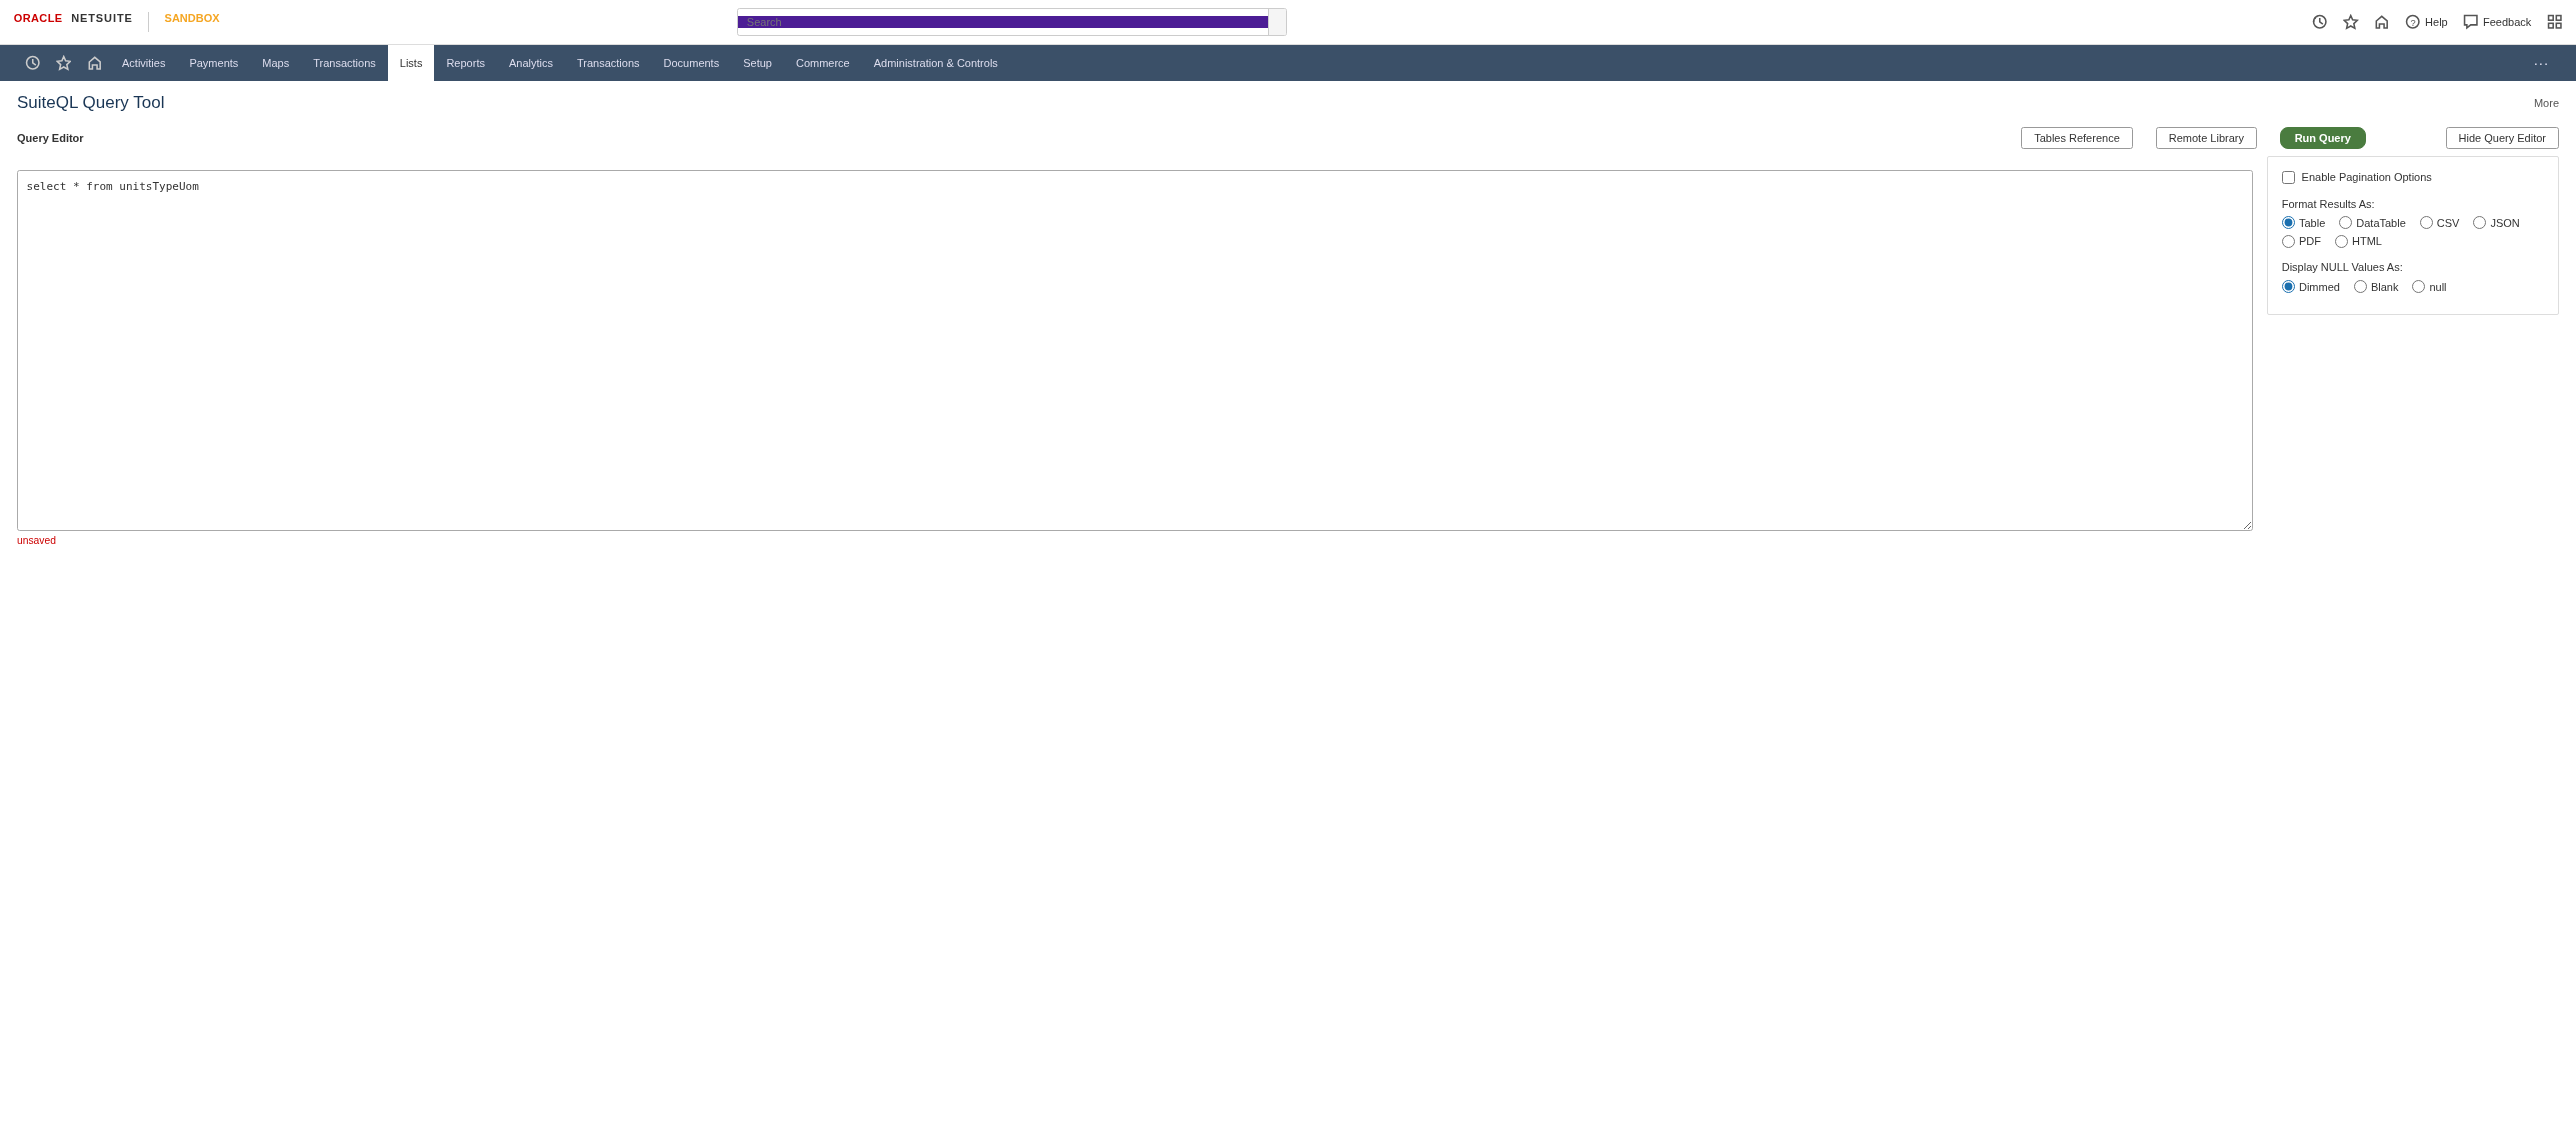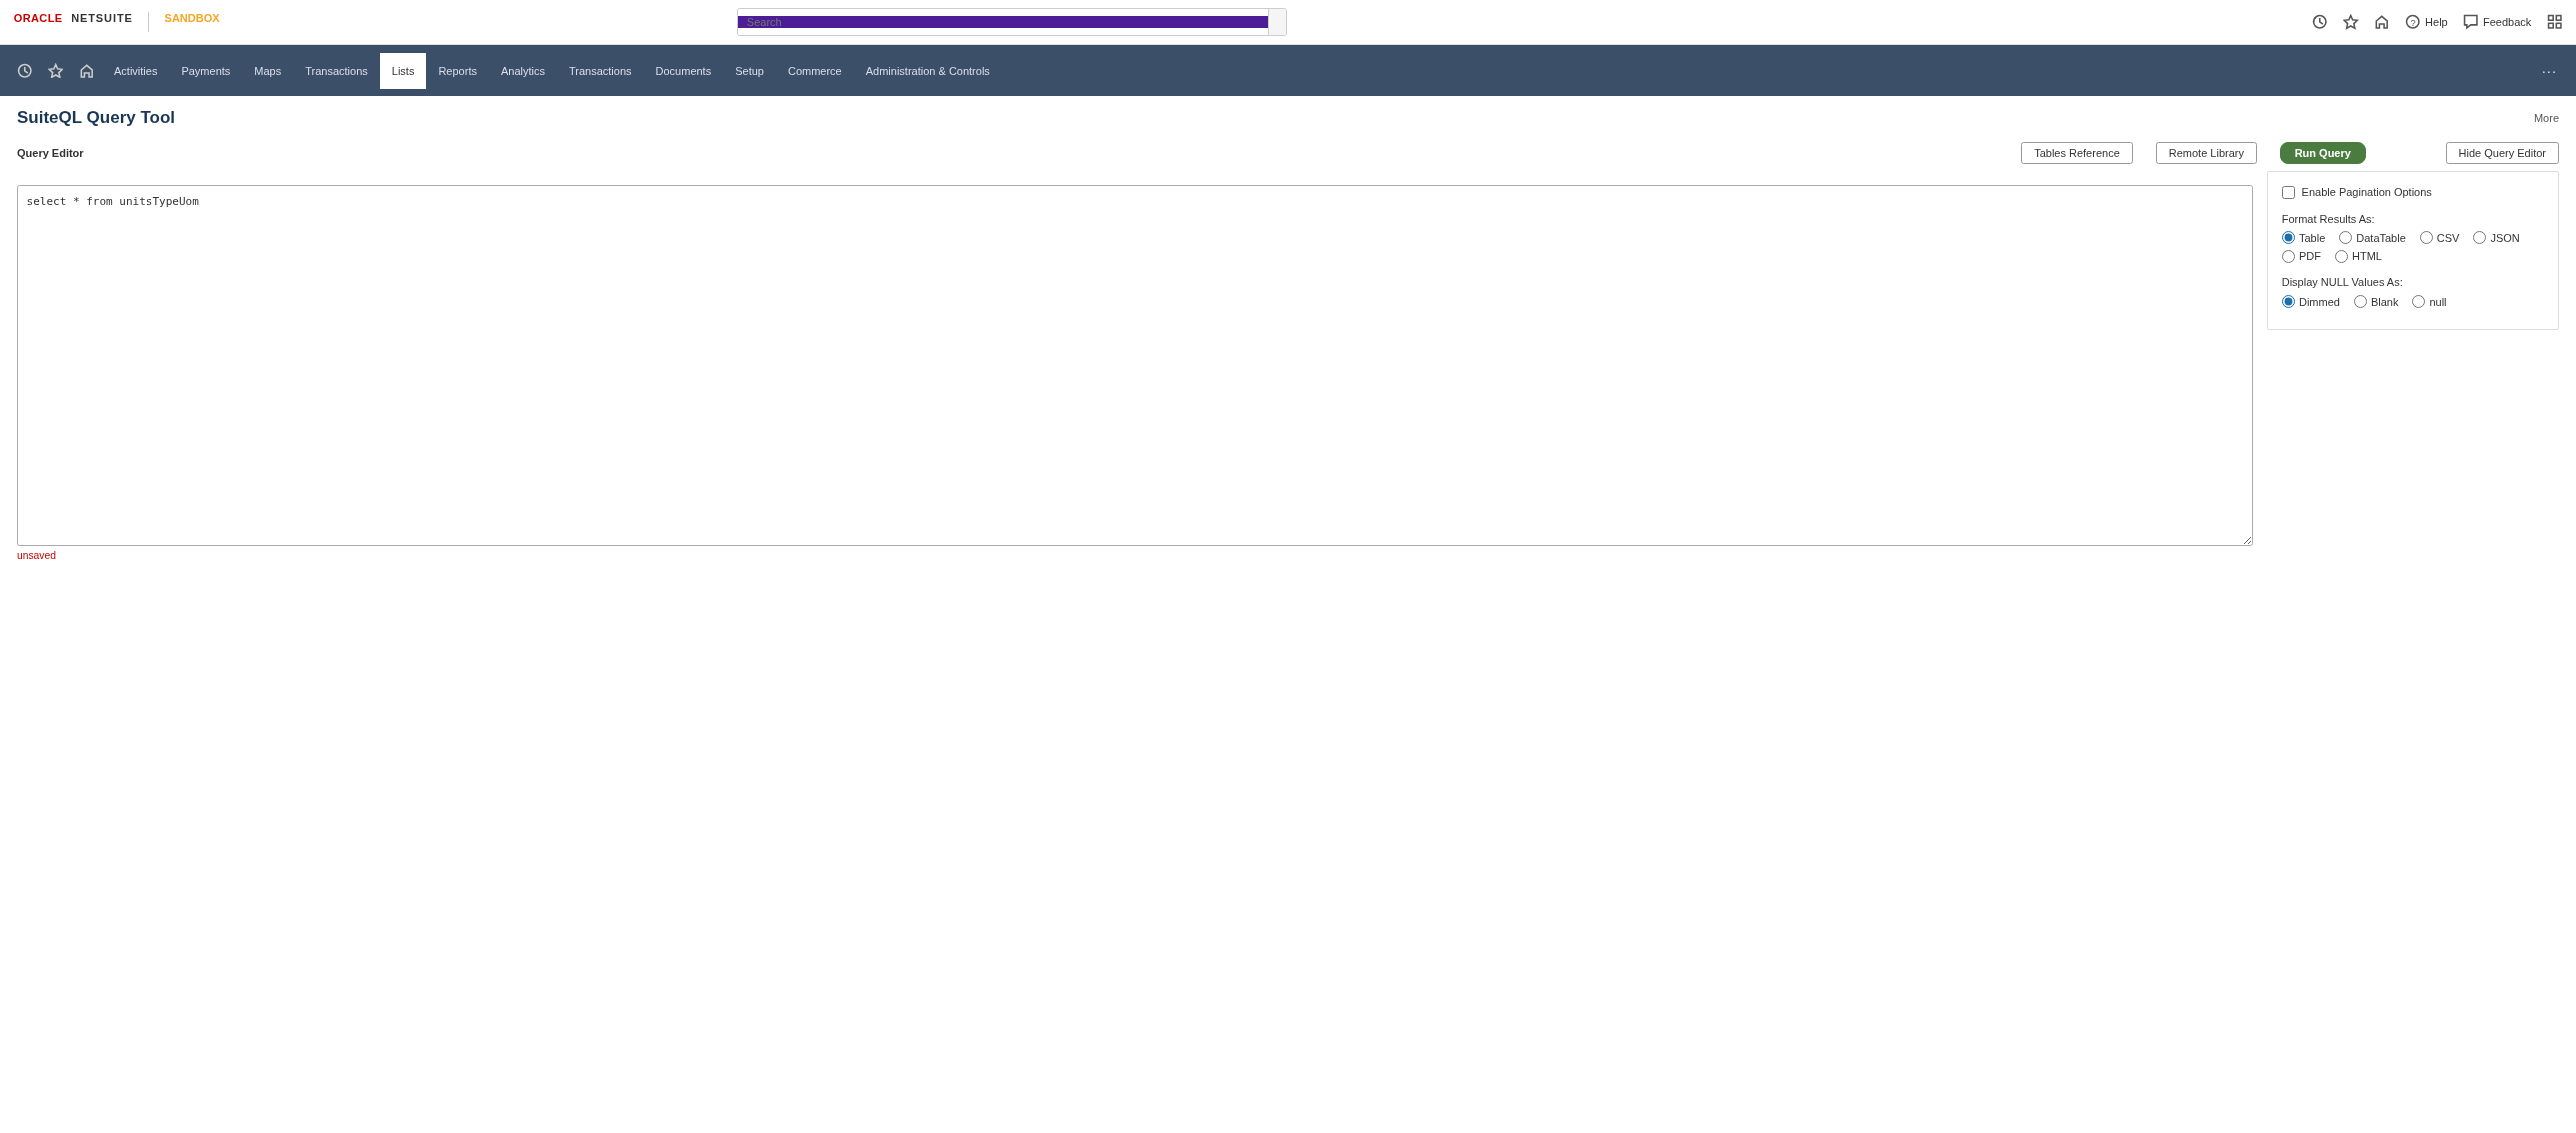--- a/index.html
+++ b/index.html
@@ -103,23 +103,23 @@
     }
     .top-icon-btn svg {
       width: 15.5px;
       height: 15.5px;
     }
 
     
     .nav-bar {
       display: flex;
       align-items: center;
-      height: 51px;
+      height: 36px;
       background: #3b5068;
-      padding: 0 9px;
+      padding: 0 17px;
       gap: 0;
     }
     .nav-icon {
       display: flex;
       align-items: center;
       justify-content: center;
       width: 31px;
       height: 36px;
       cursor: pointer;
       color: #ccc;
@@ -156,21 +156,21 @@
 
     
     .page-header {
       display: flex;
       align-items: center;
       justify-content: space-between;
       padding: 12px 17px 0 17px;
     }
     .page-title {
       font-size: 17px;
-      font-weight: bold;
+      font-weight: normal;
       color: #1a3655;
     }
     .more-link {
       font-size: 11px;
       color: #555;
       cursor: pointer;
       background: none;
       border: none;
     }
 

